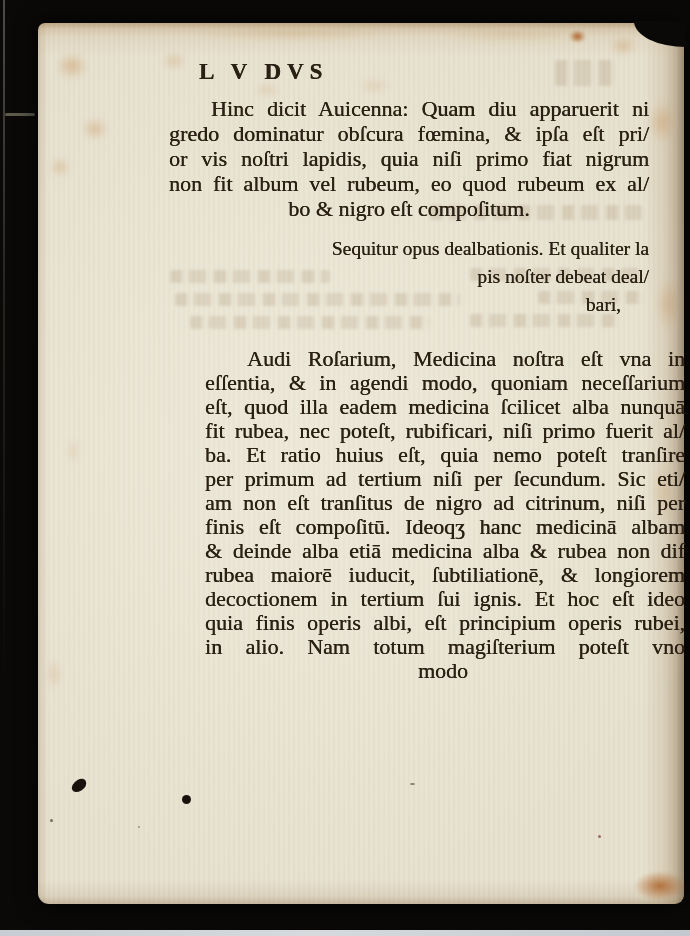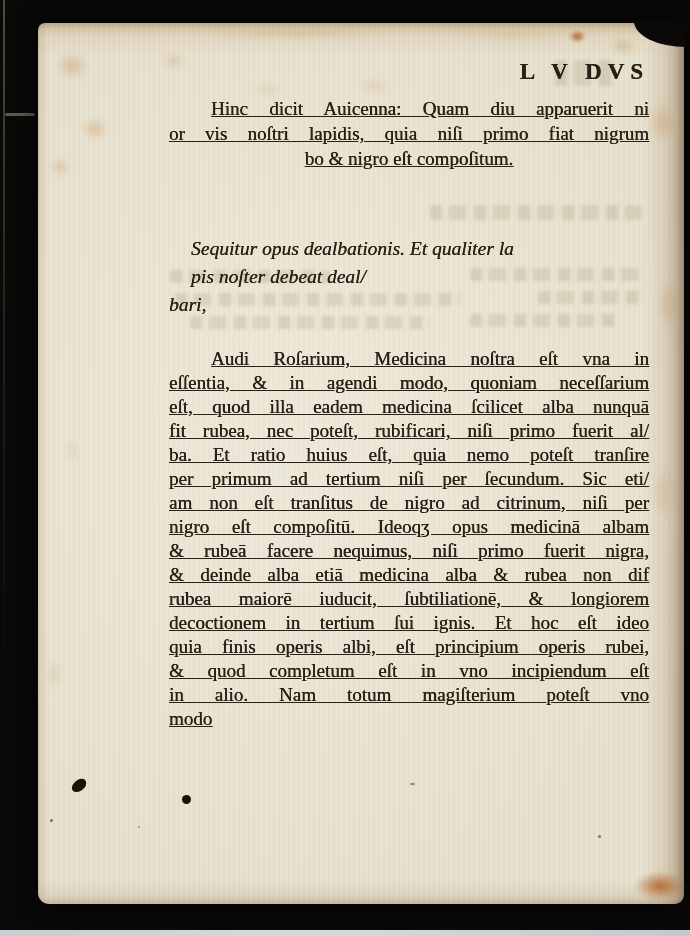--- a/index.html
+++ b/index.html
@@ -58,36 +58,36 @@
       rgba(128,98,58,.32) 19px 36px, rgba(128,98,58,.02) 36px 44px);
   }
 
   
   .blot { position:absolute; background:#17120c; }
   .speck { position:absolute; border-radius:50%; background:#2a2013; }
 
   
   .col { position:absolute; left:131px; top:0; width:480px; height:100%; color:#2a2014; }
   .title {
-    position:absolute; top:36px; width:100%; text-align:right; text-indent:30px;
+    position:absolute; top:36px; width:100%; text-align:left; text-indent:30px;
     font-weight:bold; font-size:23px; letter-spacing:6px;
     text-shadow:.3px 0 currentColor;
   }
-  .para { position:absolute; width:100%; font-size:19px;text-decoration:underline; }
+  .para { position:absolute; width:100%; font-size:22px; }
   .p1 { top:73px; line-height:25px; }
-  .pbody { top:324px; line-height:24px; }
+  .pbody { top:324px; line-height:24px;margin-left:36px; }
   .line { text-shadow:.3px 0 currentColor; }
   .j { text-align:justify; text-align-last:justify; }
   .n { text-align:center; }
   .indent { padding-left:42px; }
-  .catch { text-align:left; padding-right:4px; }
+  .catch { text-align:center; padding-right:4px; }
 
   .heading {
     position:absolute; top:212px; width:100%;
-    font-style:italic; font-size:19.5px; line-height:28px; text-align:left;
+    font-size:19.5px; line-height:28px; text-align:right;
   }
   .heading .hl { padding-left:22px; text-shadow:.25px 0 currentColor; }
   .heading .hl3 { padding-left:0; padding-right:28px; }
 </style>
 </head>
 <body>
 
 <div class="stage">
 
   <div class="edge-line"></div>
@@ -120,45 +120,45 @@
     <div class="bleed" style="left:500px;top:268px;width:107px;height:13px"></div>
     <div class="bleed" style="left:152px;top:293px;width:240px;height:13px"></div>
     <div class="bleed" style="left:432px;top:291px;width:150px;height:13px"></div>
 
     <div class="col">
 
       <div class="title">L V DVS</div>
 
       <div class="para p1">
         <div class="line j indent">Hinc dicit Auicenna: Quam diu apparuerit ni</div>
+        <div class="line j">gredo dominatur obſcura fœmina, &amp; ipſa eſt pri/</div>
         <div class="line j">or vis noſtri lapidis, quia niſi primo fiat nigrum</div>
+        <div class="line j">non fit album vel rubeum, eo quod rubeum ex al/</div>
         <div class="line n">bo &amp; nigro eſt compoſitum.</div>
       </div>
 
       <div class="heading">
         <div class="hl">Sequitur opus dealbationis. Et qualiter la</div>
         <div class="hl">pis noſter debeat deal/</div>
         <div class="hl hl3">bari,</div>
       </div>
 
       <div class="para pbody">
         <div class="line j indent">Audi Roſarium, Medicina noſtra eſt vna in</div>
         <div class="line j">eſſentia, &amp; in agendi modo, quoniam neceſſarium</div>
         <div class="line j">eſt, quod illa eadem medicina ſcilicet alba nunquā</div>
         <div class="line j">fit rubea, nec poteſt, rubificari, niſi primo fuerit al/</div>
         <div class="line j">ba. Et ratio huius eſt, quia nemo poteſt tranſire</div>
         <div class="line j">per primum ad tertium niſi per ſecundum. Sic eti/</div>
         <div class="line j">am non eſt tranſitus de nigro ad citrinum, niſi per</div>
-        <div class="line j">nigro eſt compoſitū. Ideoqʒ opus medicinā albam</div>
-        <div class="line j">&amp; rubeā facere nequimus, niſi primo fuerit nigra,</div>
+        <div class="line j">finis eſt compoſitū. Ideoqʒ hanc medicinā albam</div>
         <div class="line j">&amp; deinde alba etiā medicina alba &amp; rubea non dif</div>
         <div class="line j">rubea maiorē iuducit, ſubtiliationē, &amp; longiorem</div>
         <div class="line j">decoctionem in tertium ſui ignis. Et hoc eſt ideo</div>
         <div class="line j">quia finis operis albi, eſt principium operis rubei,</div>
-        <div class="line j">&amp; quod completum eſt in vno incipiendum eſt</div>
         <div class="line j">in alio. Nam totum magiſterium poteſt vno</div>
         <div class="line catch">modo</div>
       </div>
 
     </div>
 
     <div class="blot" style="left:33px;top:757px;width:16px;height:11px;border-radius:60% 40% 55% 45%;transform:rotate(-30deg)"></div>
     <div class="blot" style="left:144px;top:772px;width:9px;height:9px;border-radius:50%"></div>
     <div class="speck" style="left:12px;top:796px;width:3px;height:3px;opacity:.6"></div>
     <div class="speck" style="left:372px;top:760px;width:5px;height:2px;opacity:.5"></div>

